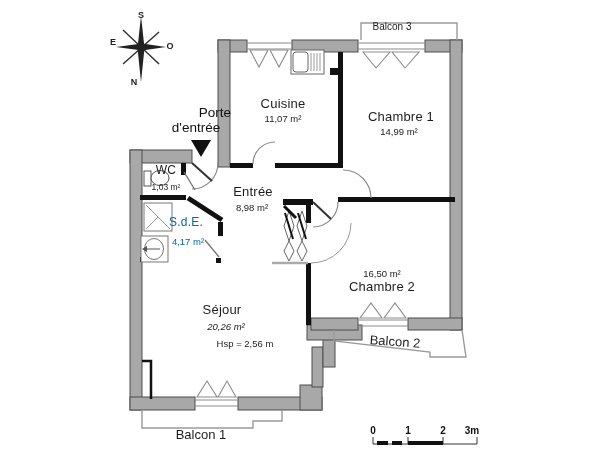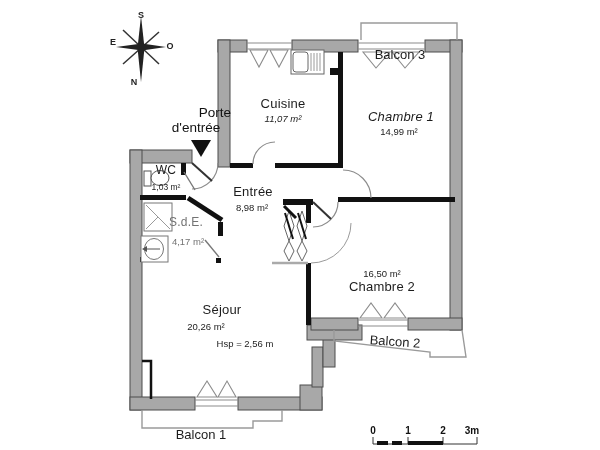--- a/index.html
+++ b/index.html
@@ -4,21 +4,21 @@
 <style>
   html,body{margin:0;padding:0;background:#fff;}
   #stage{
     position:relative;width:600px;height:450px;background:#ffffff;
     font-family:"Liberation Sans",sans-serif;overflow:hidden;
   }
   #plan-svg{position:absolute;left:0;top:0;}
   .lbl{position:absolute;transform:translateX(-50%);white-space:nowrap;color:#1c1c1c;}
   .room-name{font-size:13px;letter-spacing:.2px;}
   .room-area{font-size:9.5px;}
-  .muted{color:#737373;}
+  .muted{color:#0369a1;}
   .balcony{font-size:13px;}
   .compass-letter{font-size:9px;font-weight:bold;color:#222;}
   .scale-num{font-size:10px;font-weight:bold;color:#111;}
   .porte{font-size:13.5px;color:#111;}
   .rot{transform:translateX(-50%) rotate(4deg);}
 </style>
 </head>
 <body>
 
 <div id="stage">
@@ -178,43 +178,43 @@
 
   <div class="lbl compass-letter" style="left:141px;top:10px;">S</div>
   <div class="lbl compass-letter" style="left:113px;top:37px;">E</div>
   <div class="lbl compass-letter" style="left:170px;top:41px;">O</div>
   <div class="lbl compass-letter" style="left:134px;top:77px;">N</div>
 
   <div class="lbl porte" style="left:197px;top:105px;padding-left:36px;">Porte</div>
   <div class="lbl porte" style="left:196px;top:120px;">d'entrée</div>
 
   <div class="lbl room-name" style="left:283px;top:96px;">Cuisine</div>
-  <div class="lbl room-area" style="left:283px;top:113px;font-style:italic;">11,07 m²</div>
-
-  <div class="lbl room-name" style="left:401px;top:109px;font-style:italic;">Chambre 1</div>
+  <div class="lbl room-area" style="left:283px;top:113px;">11,07 m²</div>
+
+  <div class="lbl room-name" style="left:401px;top:109px;">Chambre 1</div>
   <div class="lbl room-area" style="left:399px;top:126px;">14,99 m²</div>
 
   <div class="lbl room-name" style="left:253px;top:184px;">Entrée</div>
   <div class="lbl room-area" style="left:252px;top:202px;">8,98 m²</div>
 
   <div class="lbl room-name" style="left:382px;top:251px;margin-top:28px;">Chambre 2</div>
   <div class="lbl room-area" style="left:382px;top:268px;">16,50 m²</div>
 
   <div class="lbl room-name" style="left:222px;top:302px;">Séjour</div>
-  <div class="lbl room-area" style="left:206px;top:321px;">20,26 m²</div>
+  <div class="lbl room-area" style="left:226px;top:321px;font-style:italic;">20,26 m²</div>
   <div class="lbl room-area" style="left:221px;top:338px;padding-left:48px;">Hsp = 2,56 m</div>
 
   <div class="lbl room-name" style="left:166px;top:163px;font-size:12px;">WC</div>
   <div class="lbl room-area" style="left:166px;top:182px;font-size:8.5px;">1,03 m²</div>
 
   <div class="lbl room-name muted" style="left:186px;top:215px;font-size:12px;">S.d.E.</div>
   <div class="lbl room-area muted" style="left:188px;top:236px;">4,17 m²</div>
 
   <div class="lbl balcony" style="left:201px;top:410px;margin-top:17px;">Balcon 1</div>
   <div class="lbl balcony rot" style="left:395px;top:334px;">Balcon 2</div>
-  <div class="lbl balcony" style="left:400px;top:21px;font-size:13px;margin-top:26px;">Balcon 3</div>
+  <div class="lbl balcony" style="left:392px;top:21px;font-size:10px;">Balcon 3</div>
 
   <div class="lbl scale-num" style="left:373px;top:425px;">0</div>
   <div class="lbl scale-num" style="left:408px;top:425px;">1</div>
   <div class="lbl scale-num" style="left:443px;top:425px;">2</div>
   <div class="lbl scale-num" style="left:472px;top:425px;">3m</div>
 
 </div>
 
 </body></html>

